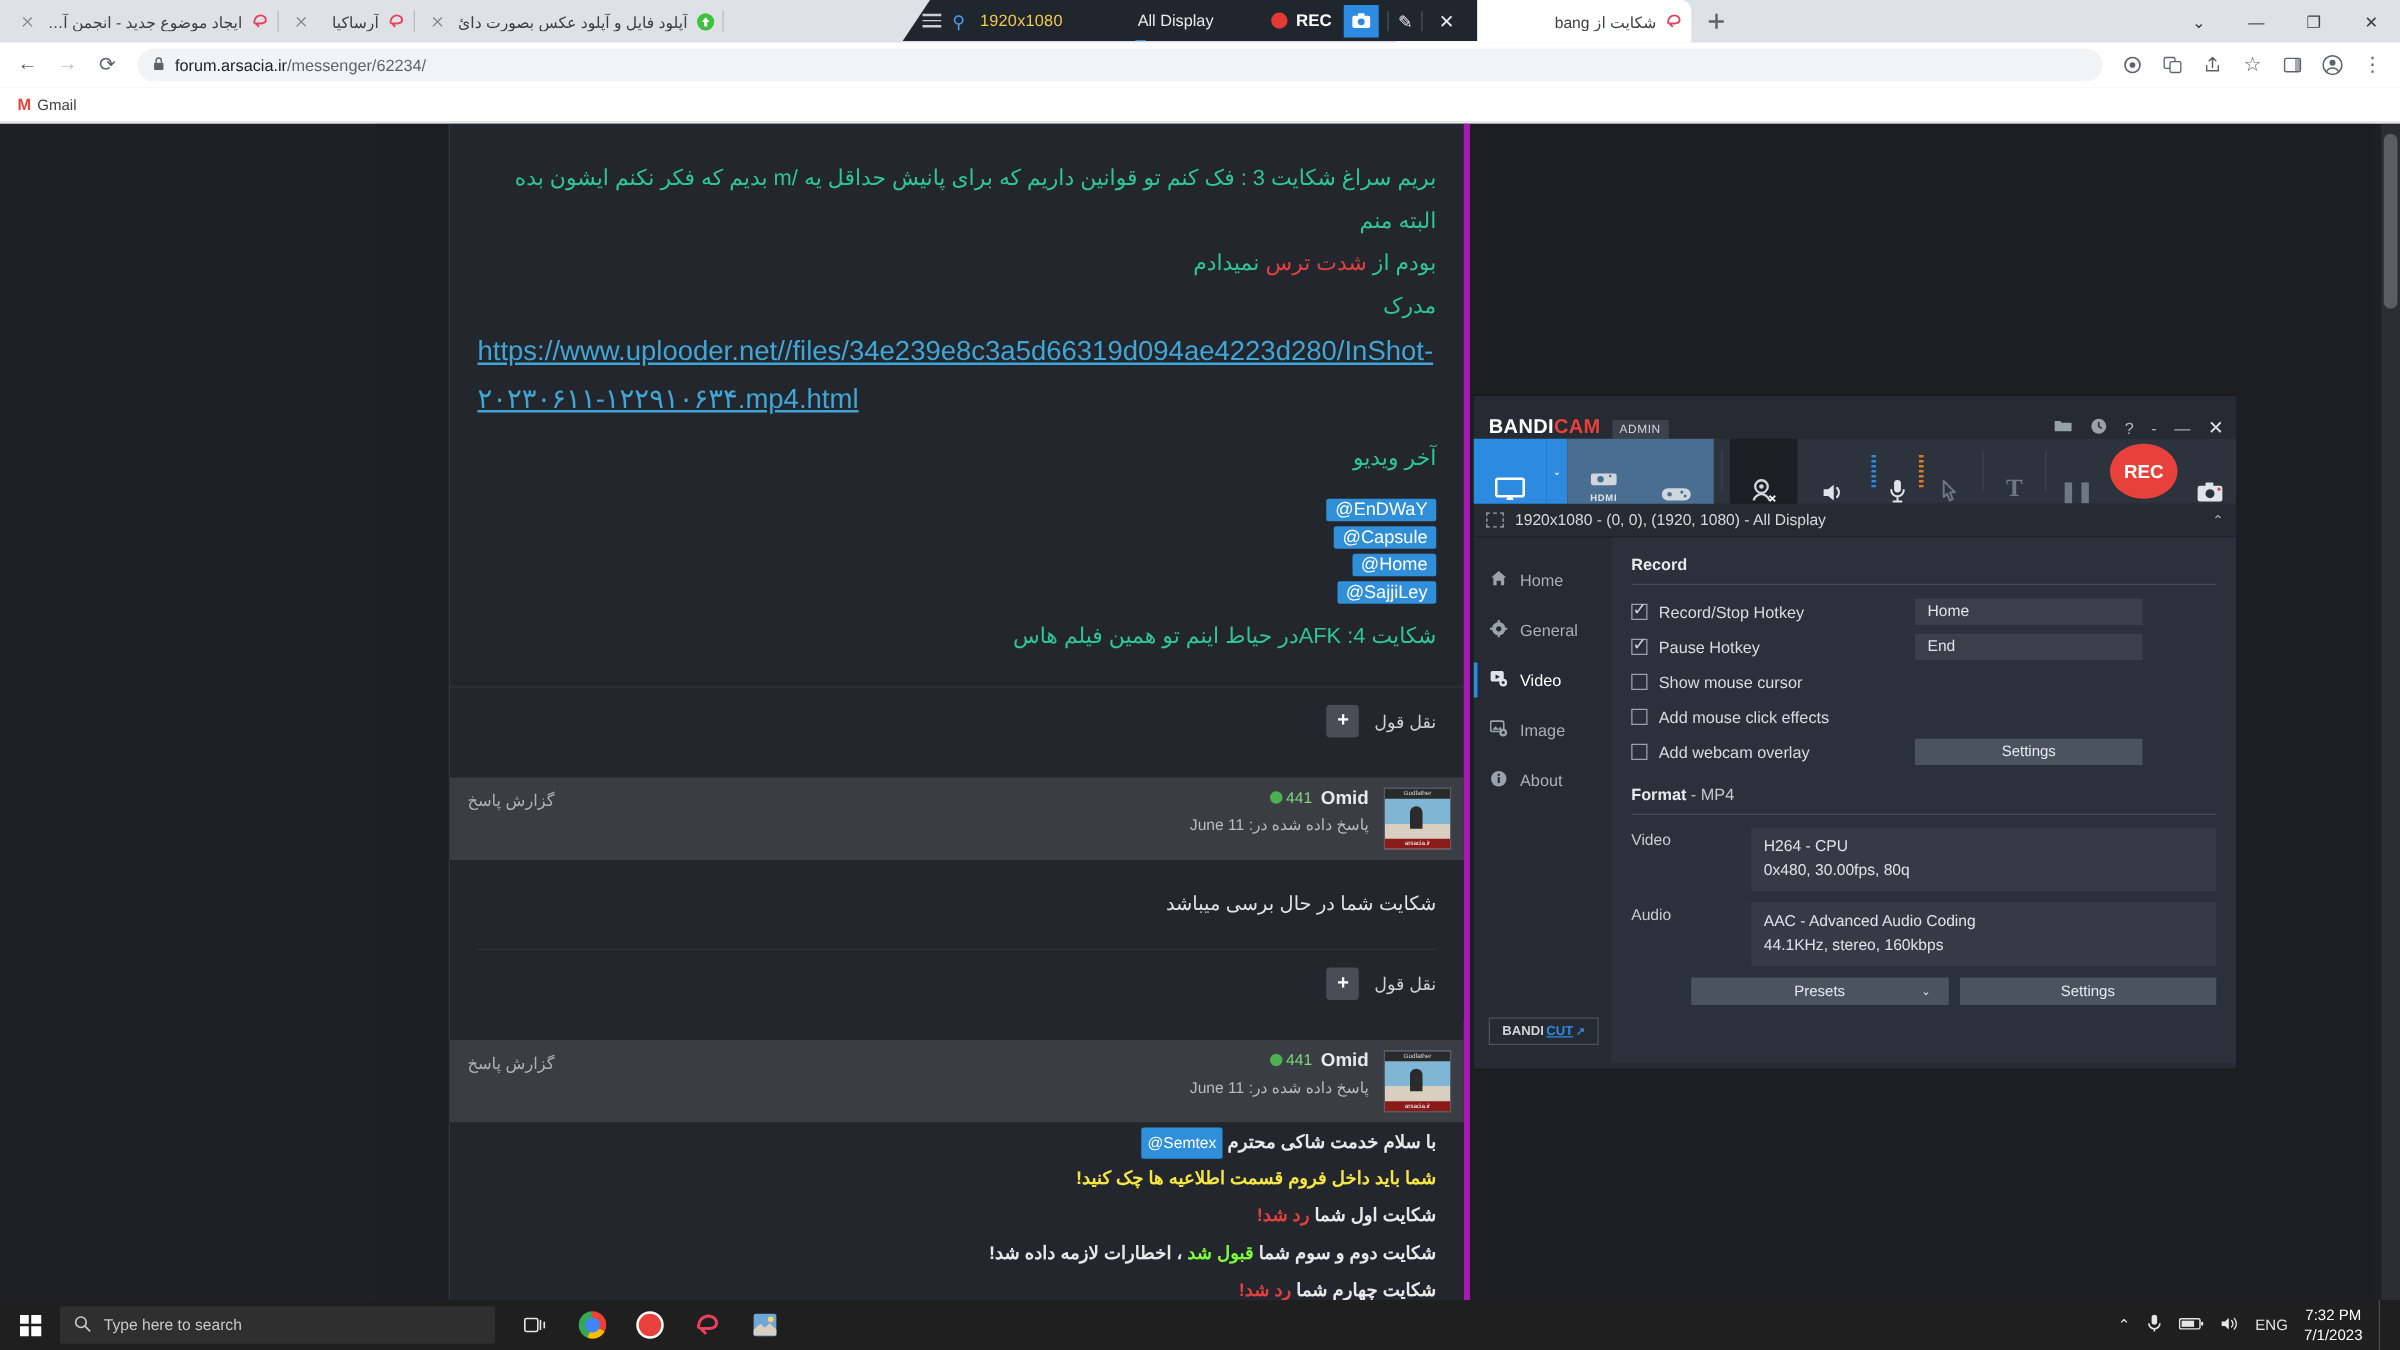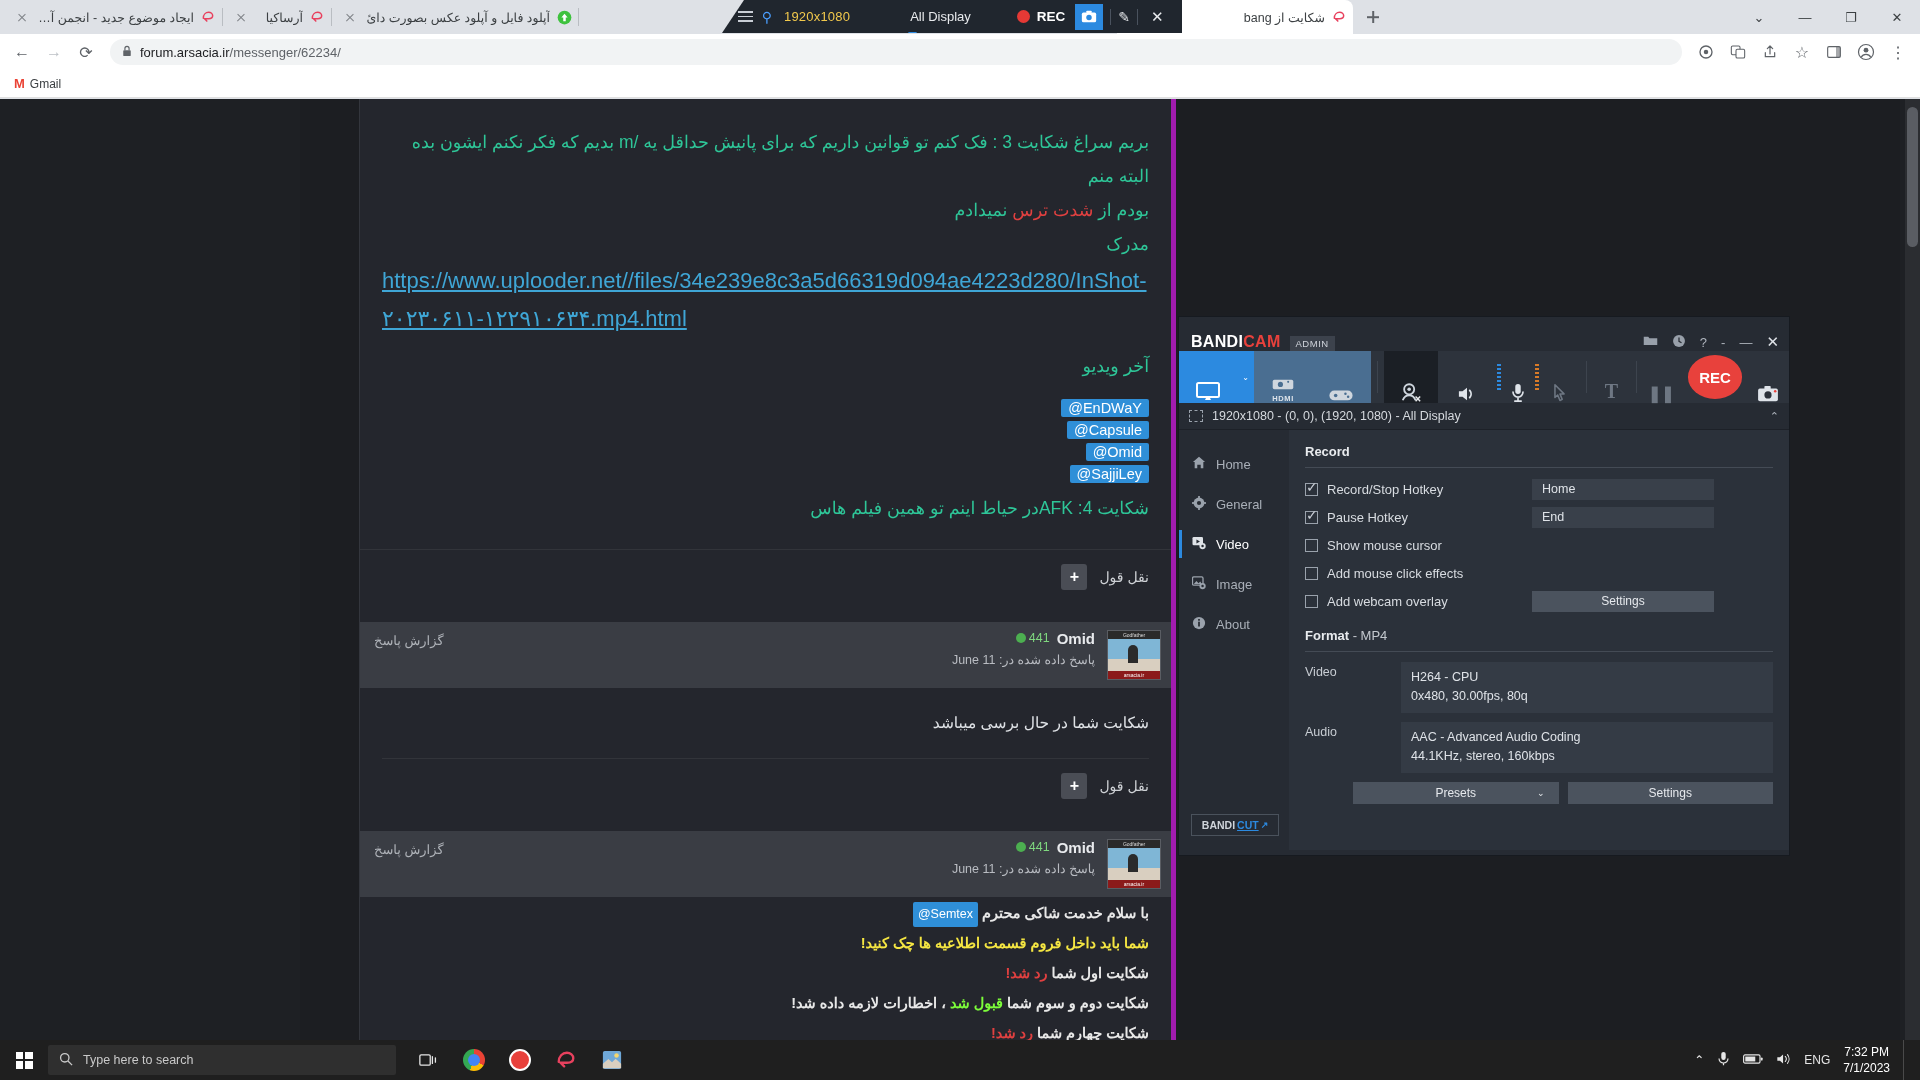--- a/index.html
+++ b/index.html
@@ -457,21 +457,21 @@
           <div class="ln c-green">بریم سراغ شکایت 3 : فک کنم تو قوانین داریم که برای پانیش حداقل یه /m بدیم که فکر نکنم ایشون بده البته منم</div>
           <div class="ln"><span class="c-green">بودم از </span><span class="c-red">شدت ترس</span><span class="c-green"> نمیدادم</span></div>
           <div class="ln c-green">مدرک</div>
           <div class="ln" style="direction:ltr;text-align:left;font-size:22px;line-height:1.75"><a class="c-link" href="#">https://www.uplooder.net//files/34e239e8c3a5d66319d094ae4223d280/InShot-۲۰۲۳۰۶۱۱-۱۲۲۹۱۰۶۳۴.mp4.html</a></div>
           <div class="ln c-green" style="margin-top:10px">آخر ویدیو</div>
         </div>
 
         <div class="mentions">
           <div><span class="mention">@EnDWaY</span></div>
           <div><span class="mention">@Capsule</span></div>
-          <div><span class="mention">@Omid</span></div>
+          <div><span class="mention">@Home</span></div>
           <div><span class="mention">@SajjiLey</span></div>
         </div>
 
         <div class="post-body" style="padding-top:6px">
           <div class="ln c-green">شکایت 4: AFKدر حیاط اینم تو همین فیلم هاس</div>
         </div>
 
         <div class="quote-row">
           <div class="qlabel">نقل قول</div>
           <div class="plusbtn">+</div>

